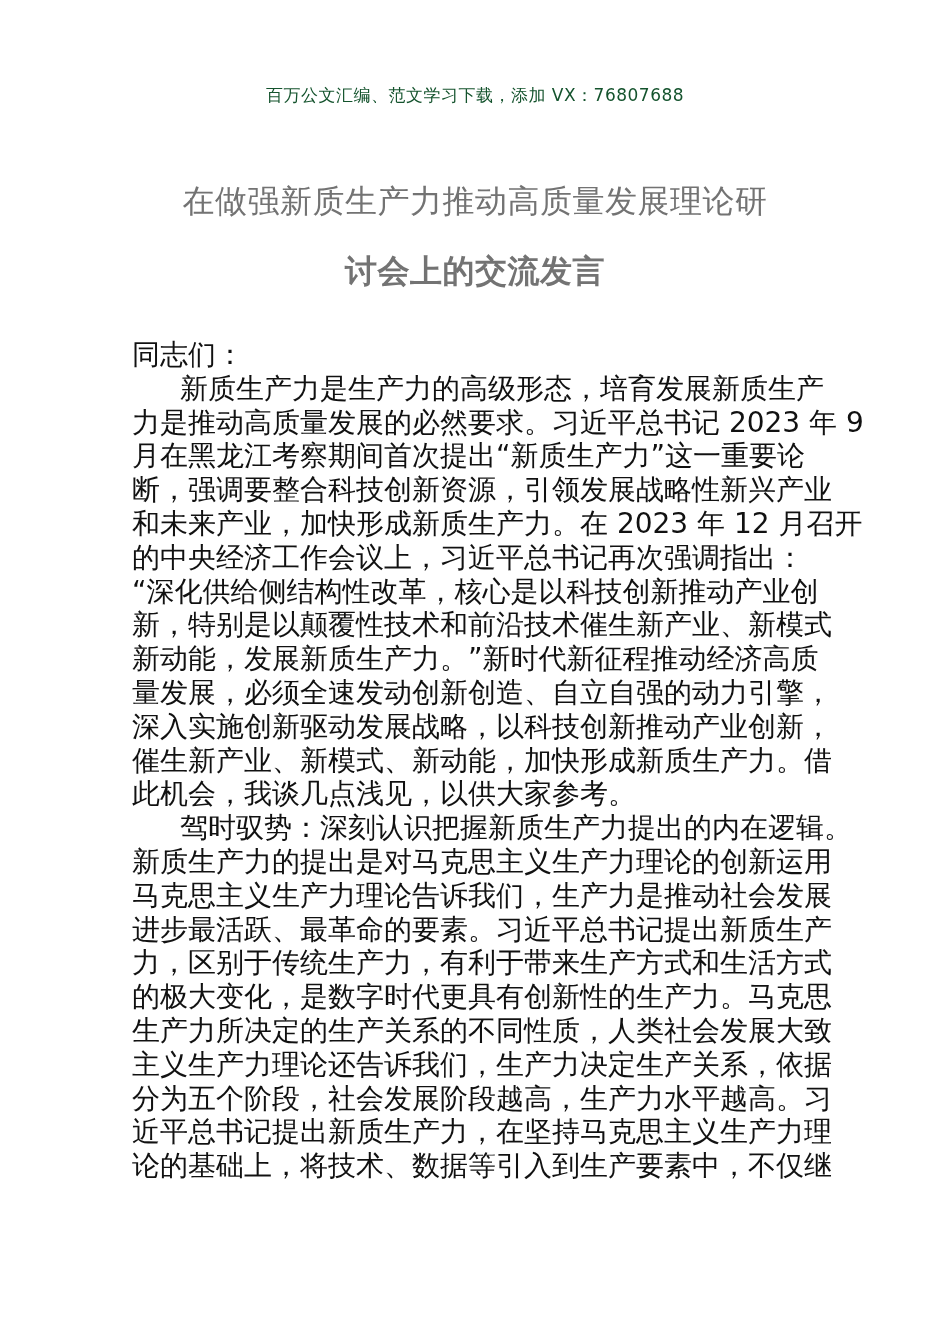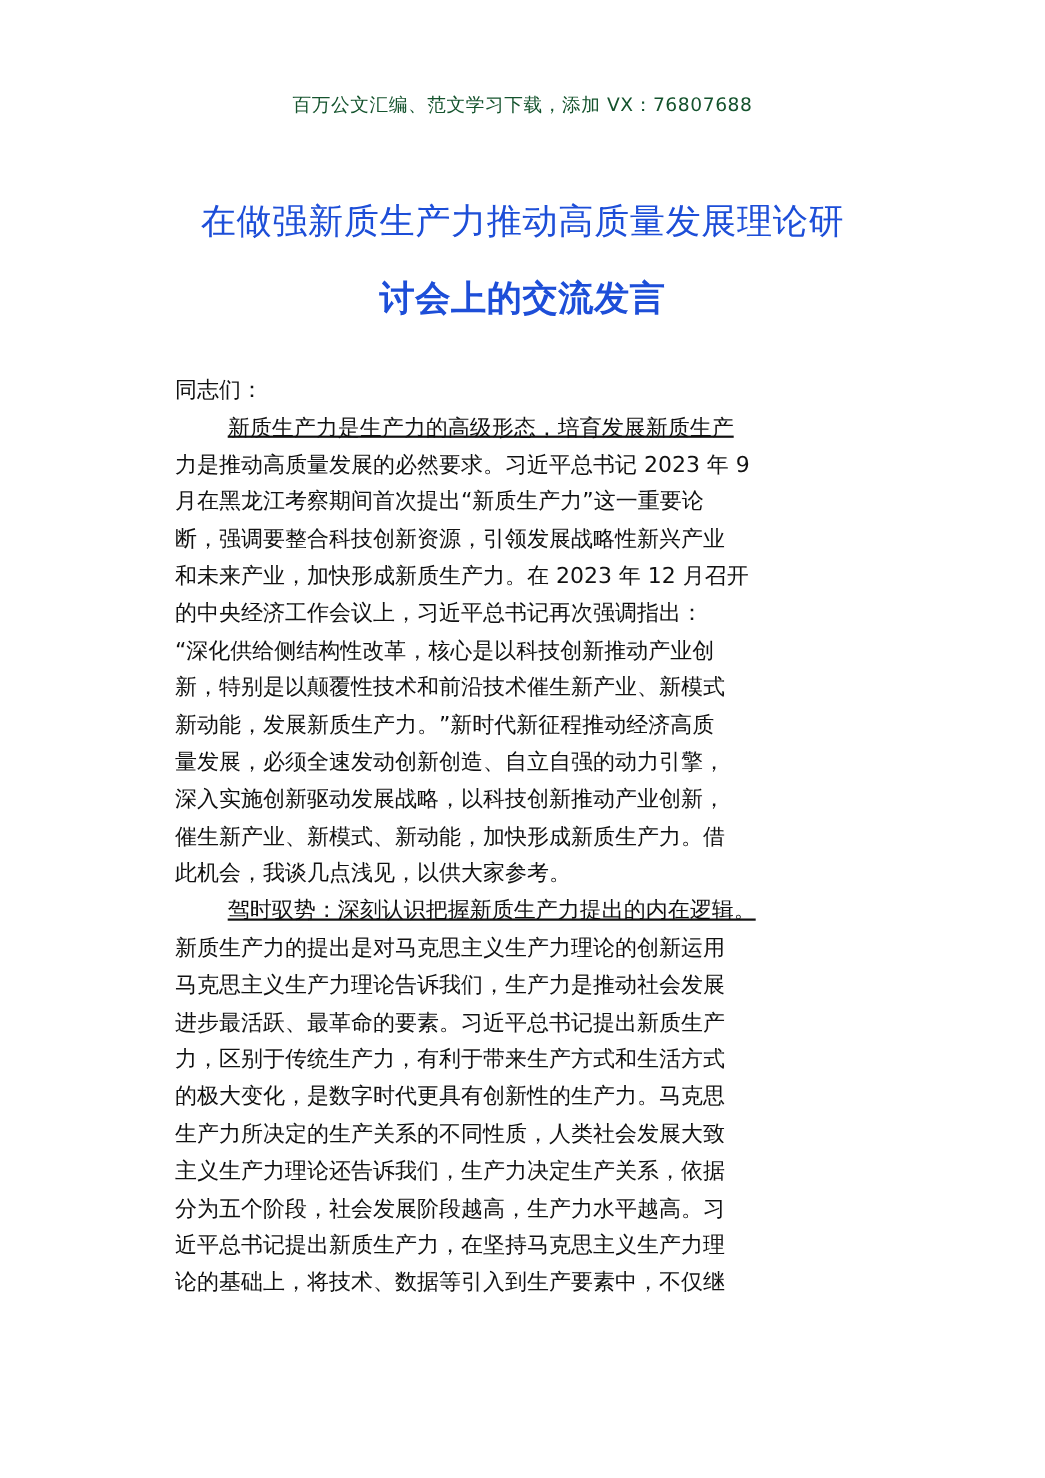--- a/index.html
+++ b/index.html
@@ -1,27 +1,27 @@
 <!DOCTYPE html>
 <html><head>
 <meta charset="utf-8">
 <style>
   html, body { margin: 0; padding: 0; background: #ffffff; }
   body { width: 950px; height: 1344px; position: relative; overflow: hidden;
          font-family: "DejaVu Sans", "Liberation Sans", sans-serif; color: #111; }
   .header { position: absolute; top: 84px; left: 0; width: 950px; text-align: center;
             color: #14532d; font-size: 17px; letter-spacing: 0.5px; }
   .title { position: absolute; left: 0; width: 950px; text-align: center;
-           font-size: 32px; color: #1d4ed8; letter-spacing: 0.5px; }
+           font-size: 32px; color: #737373; letter-spacing: 0.5px; }
   .title.l1 { top: 180px; }
   .title.l2 { top: 250px; font-weight: bold; }
-  .body { position: absolute; top: 338px; left: 159px; width: 680px;
-          font-size: 20px; line-height: 33.8px; }
+  .body { position: absolute; top: 338px; left: 132px; width: 680px;
+          font-size: 28px; line-height: 33.8px; }
   .line { white-space: nowrap; display: block; height: 33.8px; }
-  .indent { padding-left: 48px; text-decoration: underline; }
+  .indent { padding-left: 48px; }
 </style>
 </head>
 <body>
 
 <div class="header">百万公文汇编、范文学习下载，添加 VX：76807688</div>
 
 <div class="title l1">在做强新质生产力推动高质量发展理论研</div>
 <div class="title l2">讨会上的交流发言</div>
 
 <div class="body">

